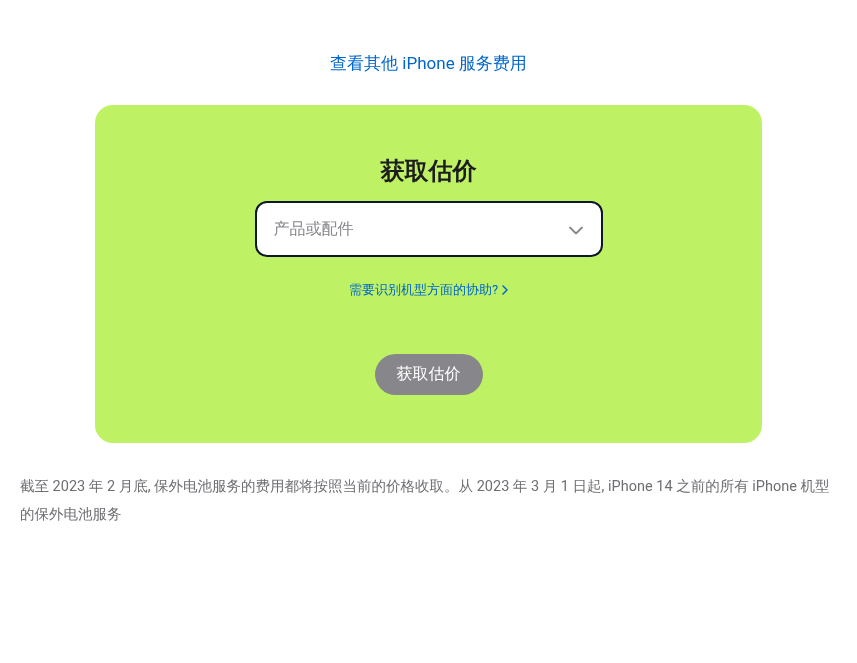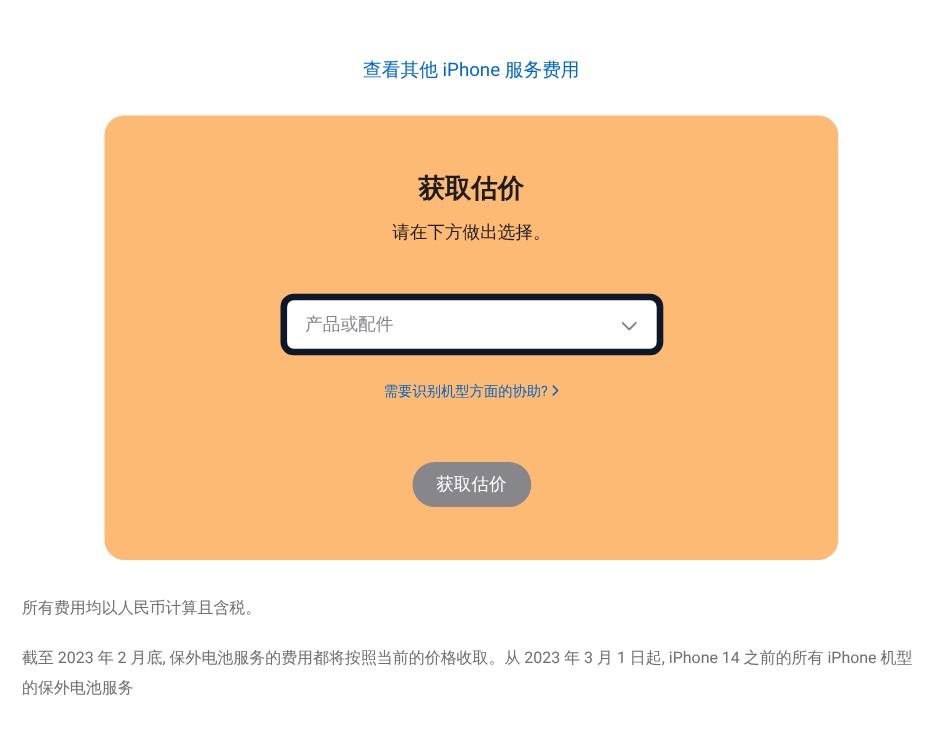--- a/index.html
+++ b/index.html
@@ -18,21 +18,21 @@
       text-align: center;
       padding-top: 52px;
       padding-bottom: 30px;
     }
     .top-link a {
       color: #0066cc;
       text-decoration: none;
       font-size: 17px;
     }
     .card {
-      background: #fdba74;
+      background: #bef264;
       border-radius: 18px;
       width: 667px;
       margin: 0 auto;
       padding: 50px 40px 48px 40px;
       text-align: center;
     }
     .card-title {
       font-size: 24px;
       font-weight: 600;
       color: #1d1d1f;
@@ -45,21 +45,21 @@
     }
     .select-wrap {
       position: relative;
       width: 348px;
       margin: 0 auto 22px auto;
     }
     .select-box {
       width: 100%;
       height: 56px;
       background: #fff;
-      border: 6px solid #0f172a;
+      border: 2px solid #0f172a;
       border-radius: 12px;
       padding: 0 40px 0 17px;
       font-size: 16px;
       color: #86868b;
       text-align: left;
       cursor: pointer;
       display: flex;
       align-items: center;
       position: relative;
     }
@@ -106,21 +106,20 @@
   </style>
 </head>
 <body>
 
 <div class="top-link">
   <a href="#">查看其他 iPhone 服务费用</a>
 </div>
 
 <div class="card">
   <div class="card-title">获取估价</div>
-  <div class="card-subtitle">请在下方做出选择。</div>
 
   <div class="select-wrap">
     <div class="select-box">
       <span>产品或配件</span>
       <span class="chevron">
         <svg width="14" height="8" viewBox="0 0 14 8" fill="none">
           <path d="M1 1L7 7L13 1" stroke="#86868b" stroke-width="1.8" stroke-linecap="round" stroke-linejoin="round"></path>
         </svg>
       </span>
     </div>
@@ -134,17 +133,16 @@
         <path d="M1 1L5 5L1 9" stroke="#0066cc" stroke-width="1.5" stroke-linecap="round" stroke-linejoin="round"></path>
       </svg>
     </span>
   </a>
   <br>
 
   <button class="submit-btn">获取估价</button>
 </div>
 
 <div class="footnotes">
-  <div class="footnote-line1">所有费用均以人民币计算且含税。</div>
   <div>
     <span>截至 2023 年 2 月底, 保外电池服务的费用都将按照当前的价格收取。从 2023 年 3 月 1 日起, iPhone 14 之前的所有 iPhone 机型的保外电池服务</span>
   </div>
 </div>
 
 </body></html>

